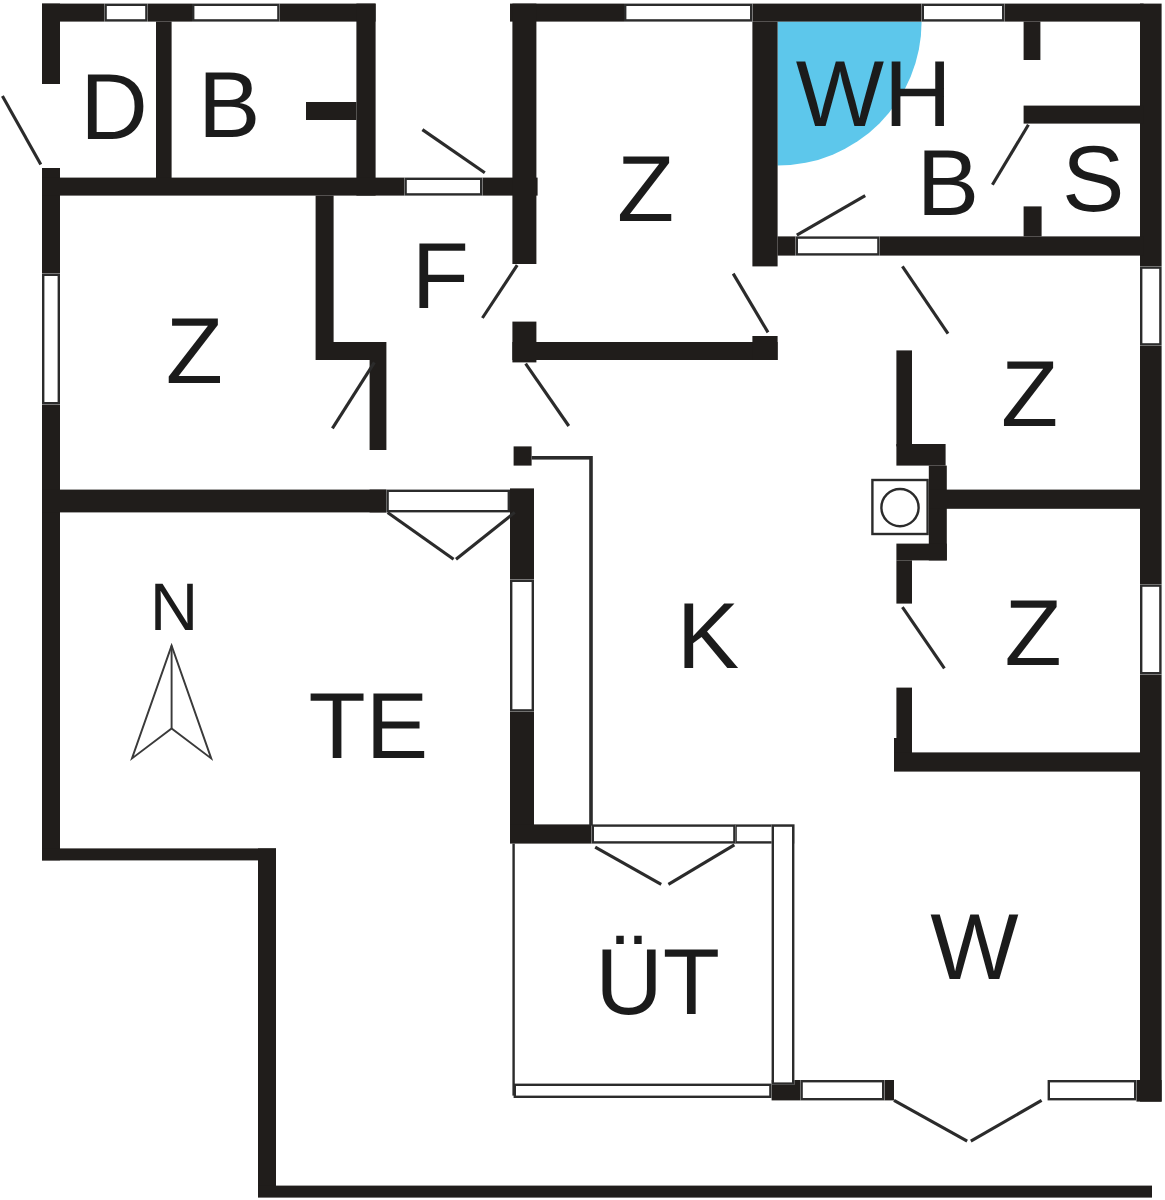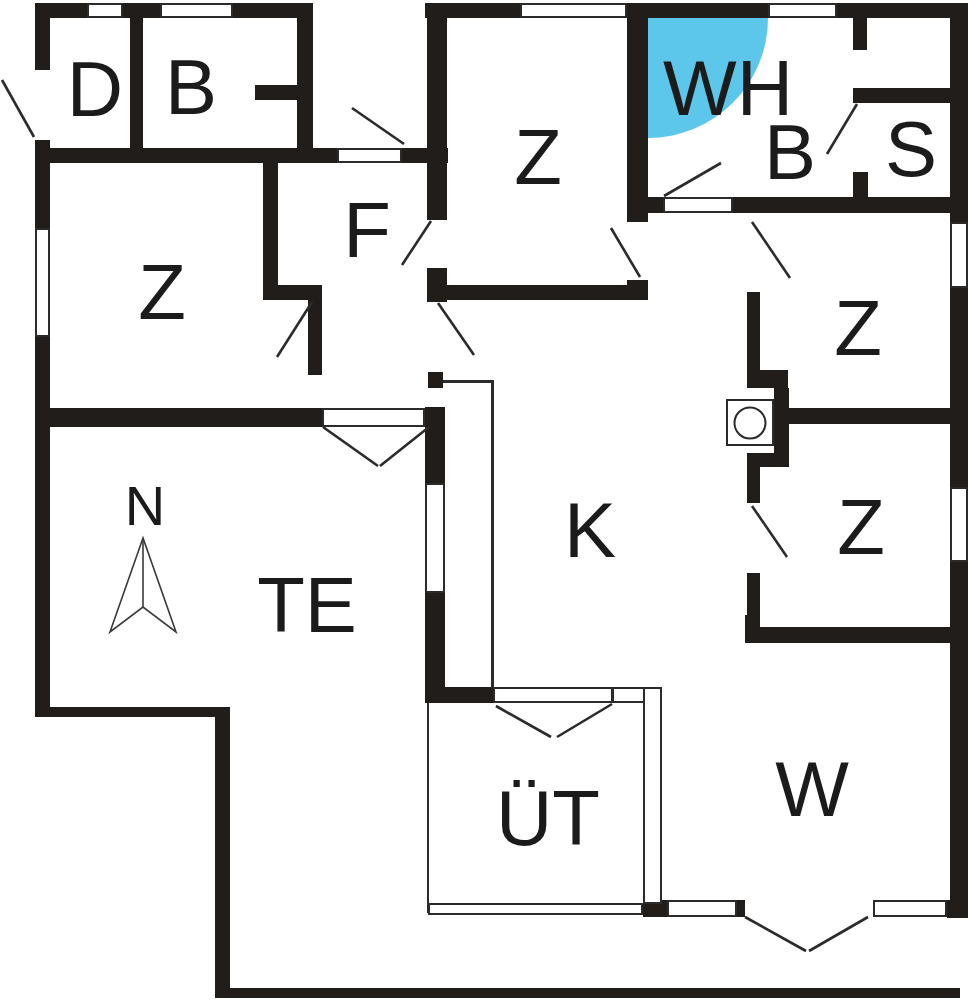--- a/index.html
+++ b/index.html
@@ -154,21 +154,21 @@
 
   <div class="washer">
     <div class="drum"></div>
   </div>
 
   <div class="lbl" style="left:95px;top:89px">D</div>
   <div class="lbl" style="left:191px;top:87px">B</div>
   <div class="lbl" style="left:162px;top:292px">Z</div>
   <div class="lbl" style="left:367px;top:230px">F</div>
   <div class="lbl" style="left:538px;top:157px">Z</div>
-  <div class="lbl" style="left:728px;top:88px">WH</div>
+  <div class="lbl" style="left:728px;top:78px">WH</div>
   <div class="lbl" style="left:790px;top:152px">B</div>
   <div class="lbl" style="left:911px;top:149px">S</div>
   <div class="lbl" style="left:858px;top:328px">Z</div>
   <div class="lbl" style="left:861px;top:527px">Z</div>
   <div class="lbl" style="left:590px;top:530px">K</div>
   <div class="lbl" style="left:548px;top:818px">ÜT</div>
   <div class="lbl" style="left:307px;top:605px">TE</div>
   <div class="lbl" style="left:812px;top:789px">W</div>
   <div class="lbl small" style="left:145px;top:506px">N</div>
 

